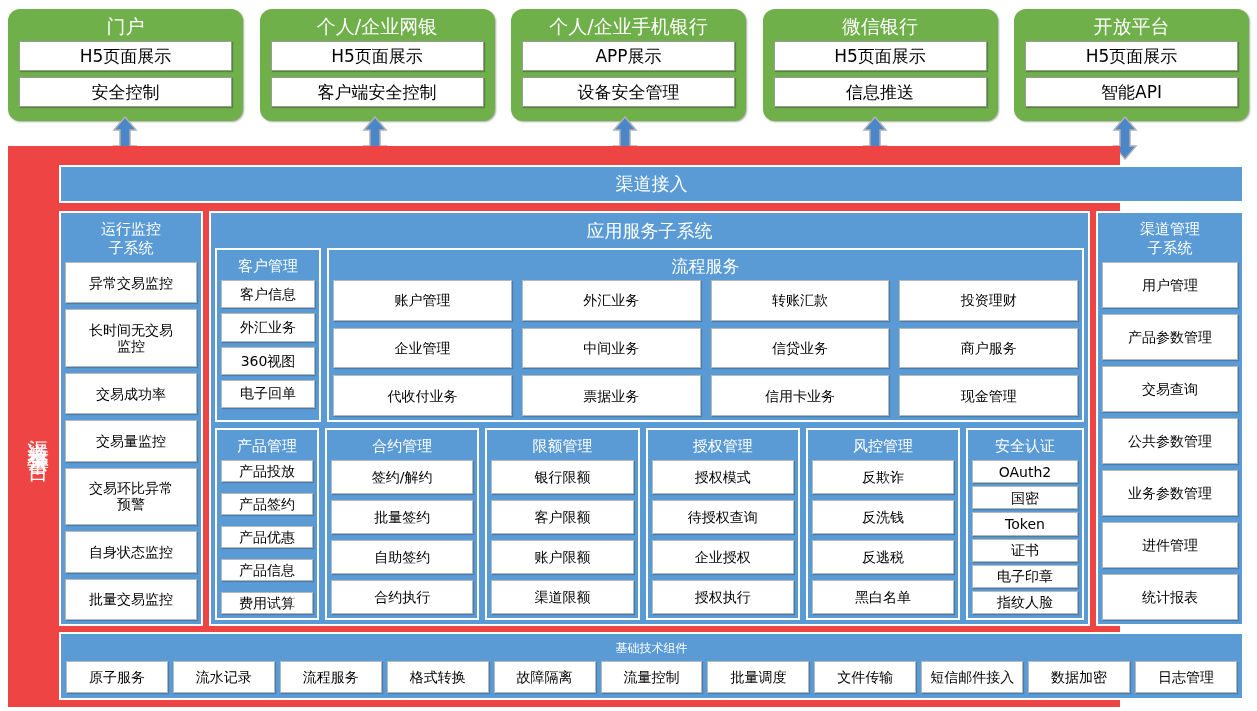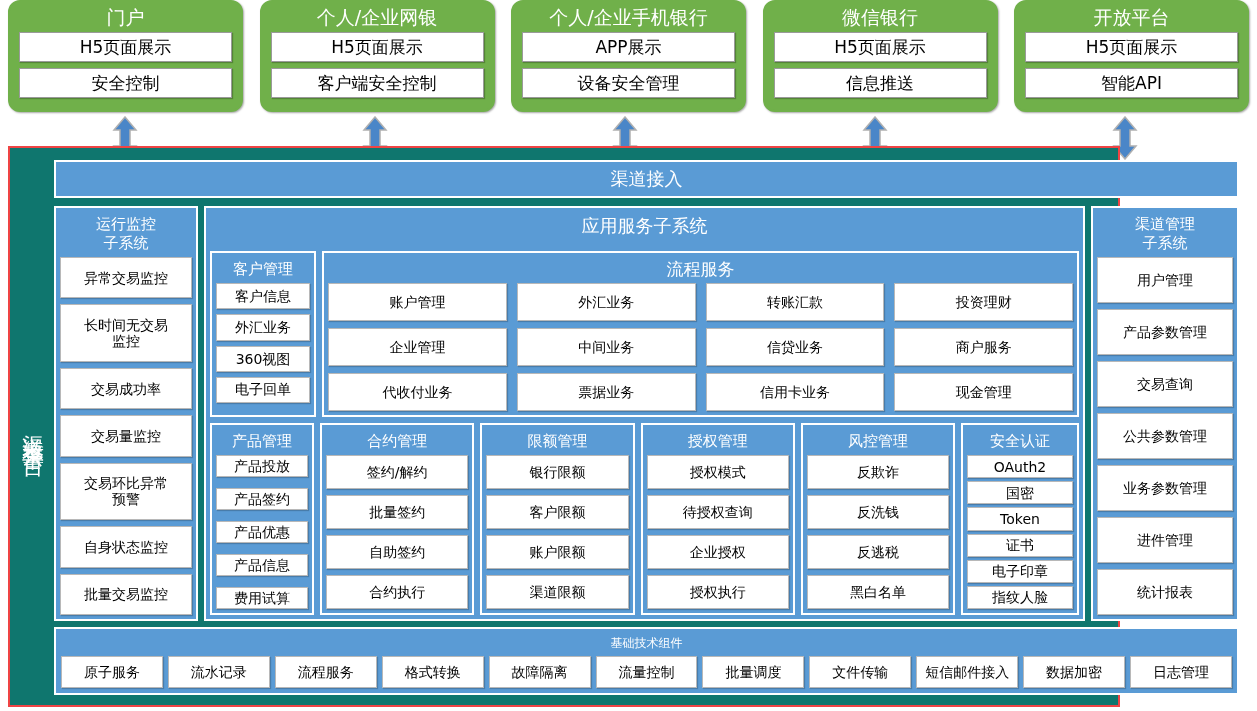--- a/index.html
+++ b/index.html
@@ -6,21 +6,21 @@
   body {
     width: 1257px; height: 711px;
     background: #ffffff;
     font-family: "DejaVu Sans", "Liberation Sans", sans-serif;
     overflow: hidden;
   }
   .page { position: relative; width: 1257px; height: 711px; }
 
   
   .channels {
-    position: absolute; top: 0; left: 8px;
+    position: absolute; top: 9px; left: 8px;
     width: 1241px; height: 112px;
     display: flex; justify-content: space-between;
   }
   .channel-box {
     width: 235px; height: 112px;
     background: #70b04a;
     border: 2px solid #70b04a;
     border-radius: 12px;
     box-shadow: 1px 1px 2px rgba(0,0,0,0.35);
     display: flex; flex-direction: column; align-items: center;
@@ -41,22 +41,22 @@
 
   
   .arrow {
     position: absolute; top: 116px; width: 26px; height: 44px;
   }
 
   
   .platform {
     position: absolute; top: 146px; left: 8px;
     width: 1112px; height: 561px;
-    background: #0f766e;
-    border: 2px solid #ef4444;
+    background: #ef4444;
+    border: 7px solid #ef4444;
   }
   .platform-label {
     position: absolute; left: 4px; top: 46px;
     width: 38px; height: 470px;
     color: #ffffff; font-size: 22px; line-height: 30px;
     display: flex; align-items: center; justify-content: center;
     text-align: center;
     writing-mode: vertical-rl; letter-spacing: 4px;
   }
 
@@ -100,21 +100,21 @@
   .monitor .cell:last-child { margin-bottom: 0; }
 
   
   .appsvc {
     flex: 1 1 auto;
     display: flex; flex-direction: column;
     background: #5a9bd5; border: 2px solid #ffffff; padding: 4px;
   }
   .appsvc-title {
     color: #ffffff; font-size: 18px; text-align: center;
-    padding: 2px 0 13px 0;
+    padding: 2px 0 5px 0;
   }
   .appsvc-top { display: flex; gap: 6px; height: 178px; }
   .appsvc-bottom { display: flex; gap: 6px; flex: 1 1 auto; margin-top: 6px; }
 
   .sub-panel {
     background: #5a9bd5; border: 2px solid #ffffff;
     padding: 4px; display: flex; flex-direction: column;
   }
   .cust-mgmt { width: 106px; }
   .cust-mgmt .cell { margin-bottom: 5px; flex: 1 1 auto; min-height: 24px; }

